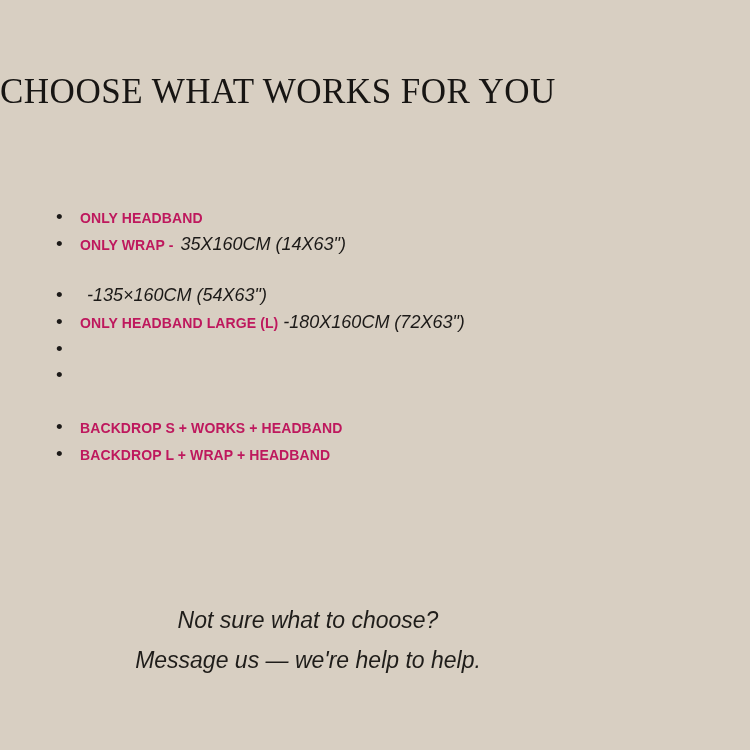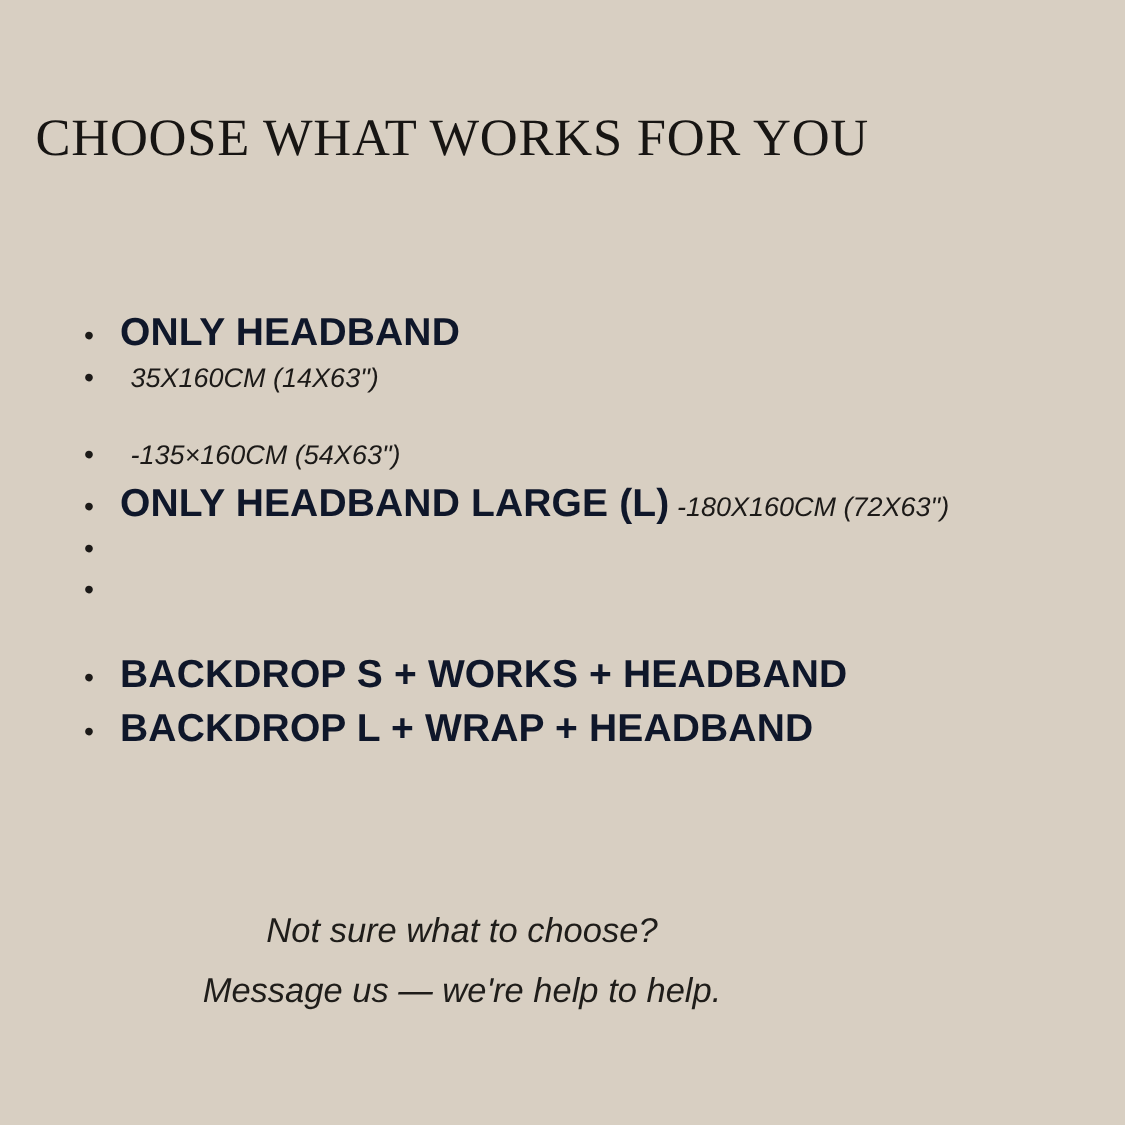--- a/index.html
+++ b/index.html
@@ -19,21 +19,20 @@
     width: 750px;
     height: 750px;
     background: #d8cfc2;
     box-sizing: border-box;
   }
   .title {
     position: absolute;
     top: 72px;
     left: 0;
     width: 603px;
-    text-align: center;
     font-family: "Liberation Serif", serif;
     font-size: 35px;
     letter-spacing: 0.5px;
     color: #171513;
     font-weight: 400;
     white-space: nowrap;
   }
   .list {
     position: absolute;
     top: 205px;
@@ -57,23 +56,23 @@
   .bullet {
     flex: 0 0 auto;
     width: 24px;
     text-align: left;
     font-size: 19px;
     line-height: 1.30;
     color: #1c1a18;
   }
   .label {
     font-weight: bold;
-    font-size: 26px;
+    font-size: 14px;
     letter-spacing: 0.1px;
-    color: #0f172a;
+    color: #be185d;
     white-space: nowrap;
   }
   .dim {
     font-style: italic;
     font-weight: normal;
     font-size: 18px;
     color: #1c1a18;
     margin-left: 7px;
     white-space: nowrap;
   }
@@ -105,20 +104,21 @@
   <div class="list">
 
     <ul class="group">
       <li class="item">
         <span class="bullet">•</span>
         <span class="label">ONLY HEADBAND</span>
         <span class="dim"></span>
       </li>
       <li class="item">
         <span class="bullet">•</span>
+        <span class="label">ONLY WRAP  -</span>
         <span class="dim">35X160CM (14X63")</span>
       </li>
     </ul>
 
     <ul class="group">
       <li class="item">
         <span class="bullet">•</span>
         <span class="dim">-135×160CM (54X63")</span>
       </li>
       <li class="item">

